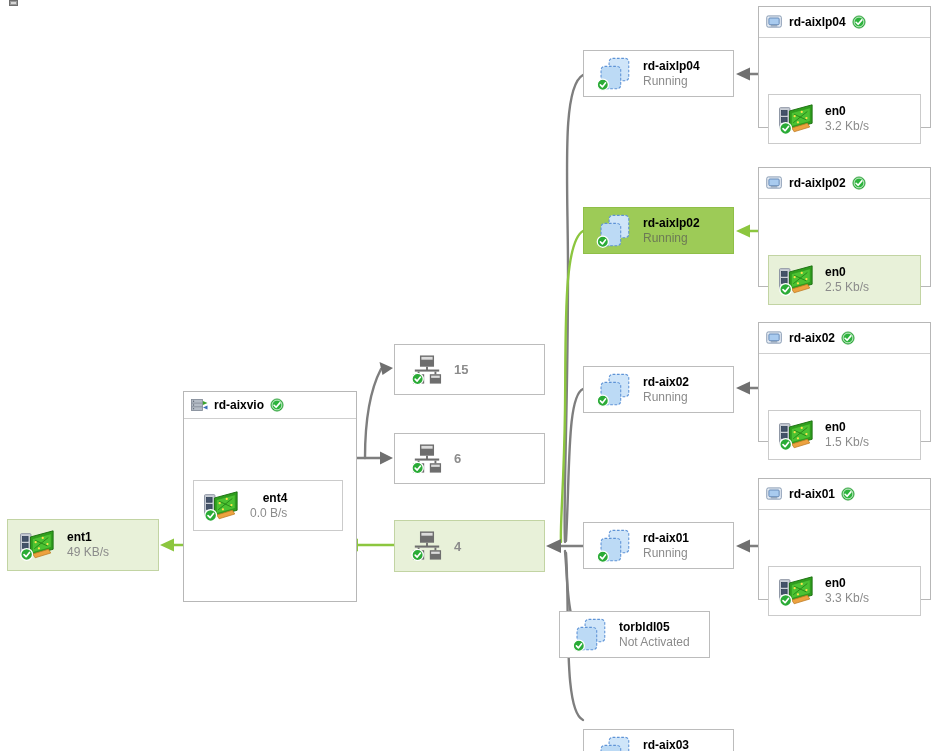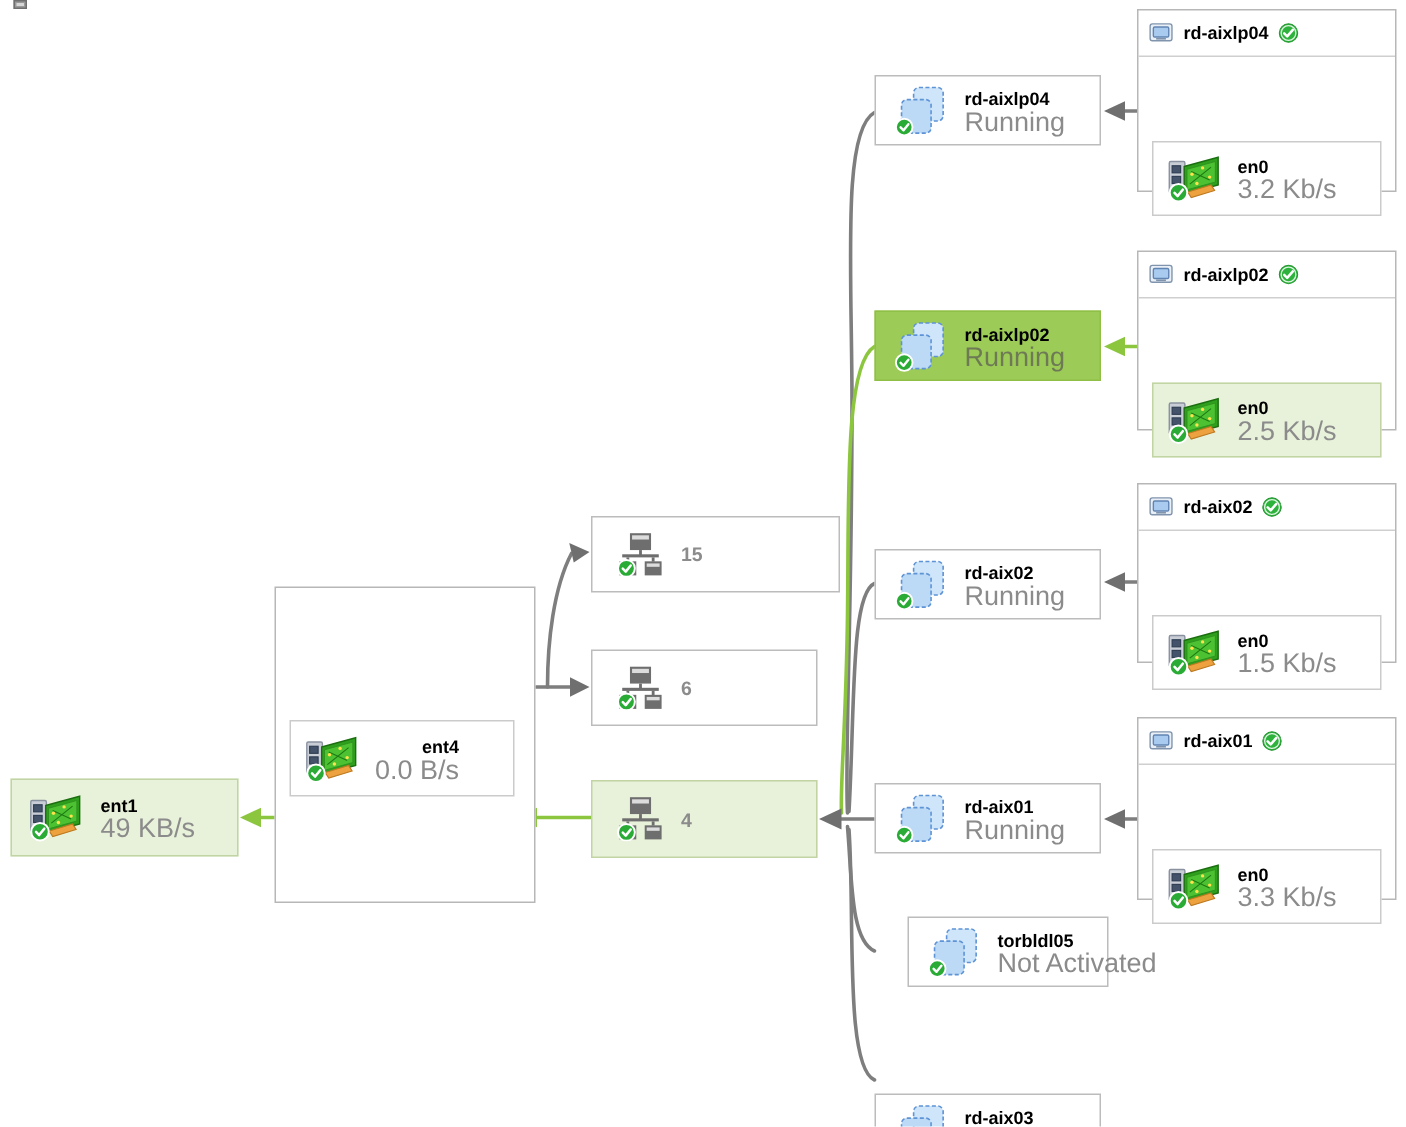--- a/index.html
+++ b/index.html
@@ -14,21 +14,21 @@
   .hd{display:flex;align-items:center;gap:6px;border-bottom:1px solid #cfcfcf;padding:0 7px;box-sizing:border-box;}
   .frame.vio .hd{height:27px;}
   .frame.host .hd{height:31px;}
   .card{position:absolute;box-sizing:border-box;border:1px solid #cbcbcb;background:#fff;
         display:flex;align-items:center;gap:9px;padding-left:9px;margin-top:47px;}
   .card.light{background:#e8f1d9;border-color:#c2d4a3;}
   .vio .card{left:9px;width:150px;height:51px;text-align:right;}
   .host .card{left:9px;top:40px;width:153px;height:50px;}
   .txt{display:flex;flex-direction:column;gap:2px;}
   .title{font-size:12px;font-weight:bold;color:#000000;line-height:13px;white-space:nowrap;}
-  .sub{font-size:18px;color:#8b8b8b;line-height:13px;white-space:nowrap;}
+  .sub{font-size:12px;color:#8b8b8b;line-height:13px;white-space:nowrap;}
   .sel .sub{color:#6d7a55;}
   .num{font-size:13px;font-weight:bold;color:#8c8c8c;}
   .ic38{width:38px;height:34px;flex:none;}
   .icsw{width:34px;height:30px;flex:none;margin-left:4px;}
   .ic17{width:17px;height:14px;flex:none;}
   .ic14{width:14px;height:14px;flex:none;}
   .artifact{position:absolute;left:9px;top:0;width:9px;height:6px;background:#9a9a9a;
             border:1px solid #6f6f6f;box-sizing:border-box;z-index:2;}
   .artifact:after{content:"";display:block;margin:1px;height:2px;background:#d7d7d7;}
 </style>
@@ -146,32 +146,41 @@
   <svg class="ic38">
       <use href="#ic-nic"></use>
     </svg>
   <div class="txt">
     <span class="title">ent1</span>
     <span class="sub">49 KB/s</span>
   </div>
 </div>
 
 <div class="frame vio" style="left:183px;top:391px;width:174px;height:211px;">
+  <div class="hd">
+    <svg class="ic17">
+        <use href="#ic-vio"></use>
+      </svg>
+    <span class="title">rd-aixvio</span>
+    <svg class="ic14">
+        <use href="#ic-check"></use>
+      </svg>
+  </div>
   <div class="card" style="top:41px;">
     <svg class="ic38">
         <use href="#ic-nic"></use>
       </svg>
     <div class="txt">
       <span class="title">ent4</span>
       <span class="sub">0.0 B/s</span>
     </div>
   </div>
 </div>
 
-<div class="node" style="left:394px;top:344px;width:166px;height:51px;">
+<div class="node" style="left:394px;top:344px;width:151px;height:51px;">
   <svg class="icsw">
       <use href="#ic-switch"></use>
     </svg>
   <span class="num">15</span>
 </div>
 <div class="node" style="left:394px;top:433px;width:151px;height:51px;">
   <svg class="icsw">
       <use href="#ic-switch"></use>
     </svg>
   <span class="num">6</span>
@@ -212,21 +221,21 @@
 </div>
 <div class="node" style="left:583px;top:522px;width:151px;height:47px;">
   <svg class="ic38">
       <use href="#ic-lpar"></use>
     </svg>
   <div class="txt">
     <span class="title">rd-aix01</span>
     <span class="sub">Running</span>
   </div>
 </div>
-<div class="node" style="left:605px;top:611px;width:134px;height:47px;">
+<div class="node" style="left:559px;top:611px;width:151px;height:47px;">
   <svg class="ic38">
       <use href="#ic-lpar"></use>
     </svg>
   <div class="txt">
     <span class="title">torbldl05</span>
     <span class="sub">Not Activated</span>
   </div>
 </div>
 <div class="node" style="left:583px;top:697px;width:151px;height:47px;margin-top:32px;">
   <svg class="ic38">

